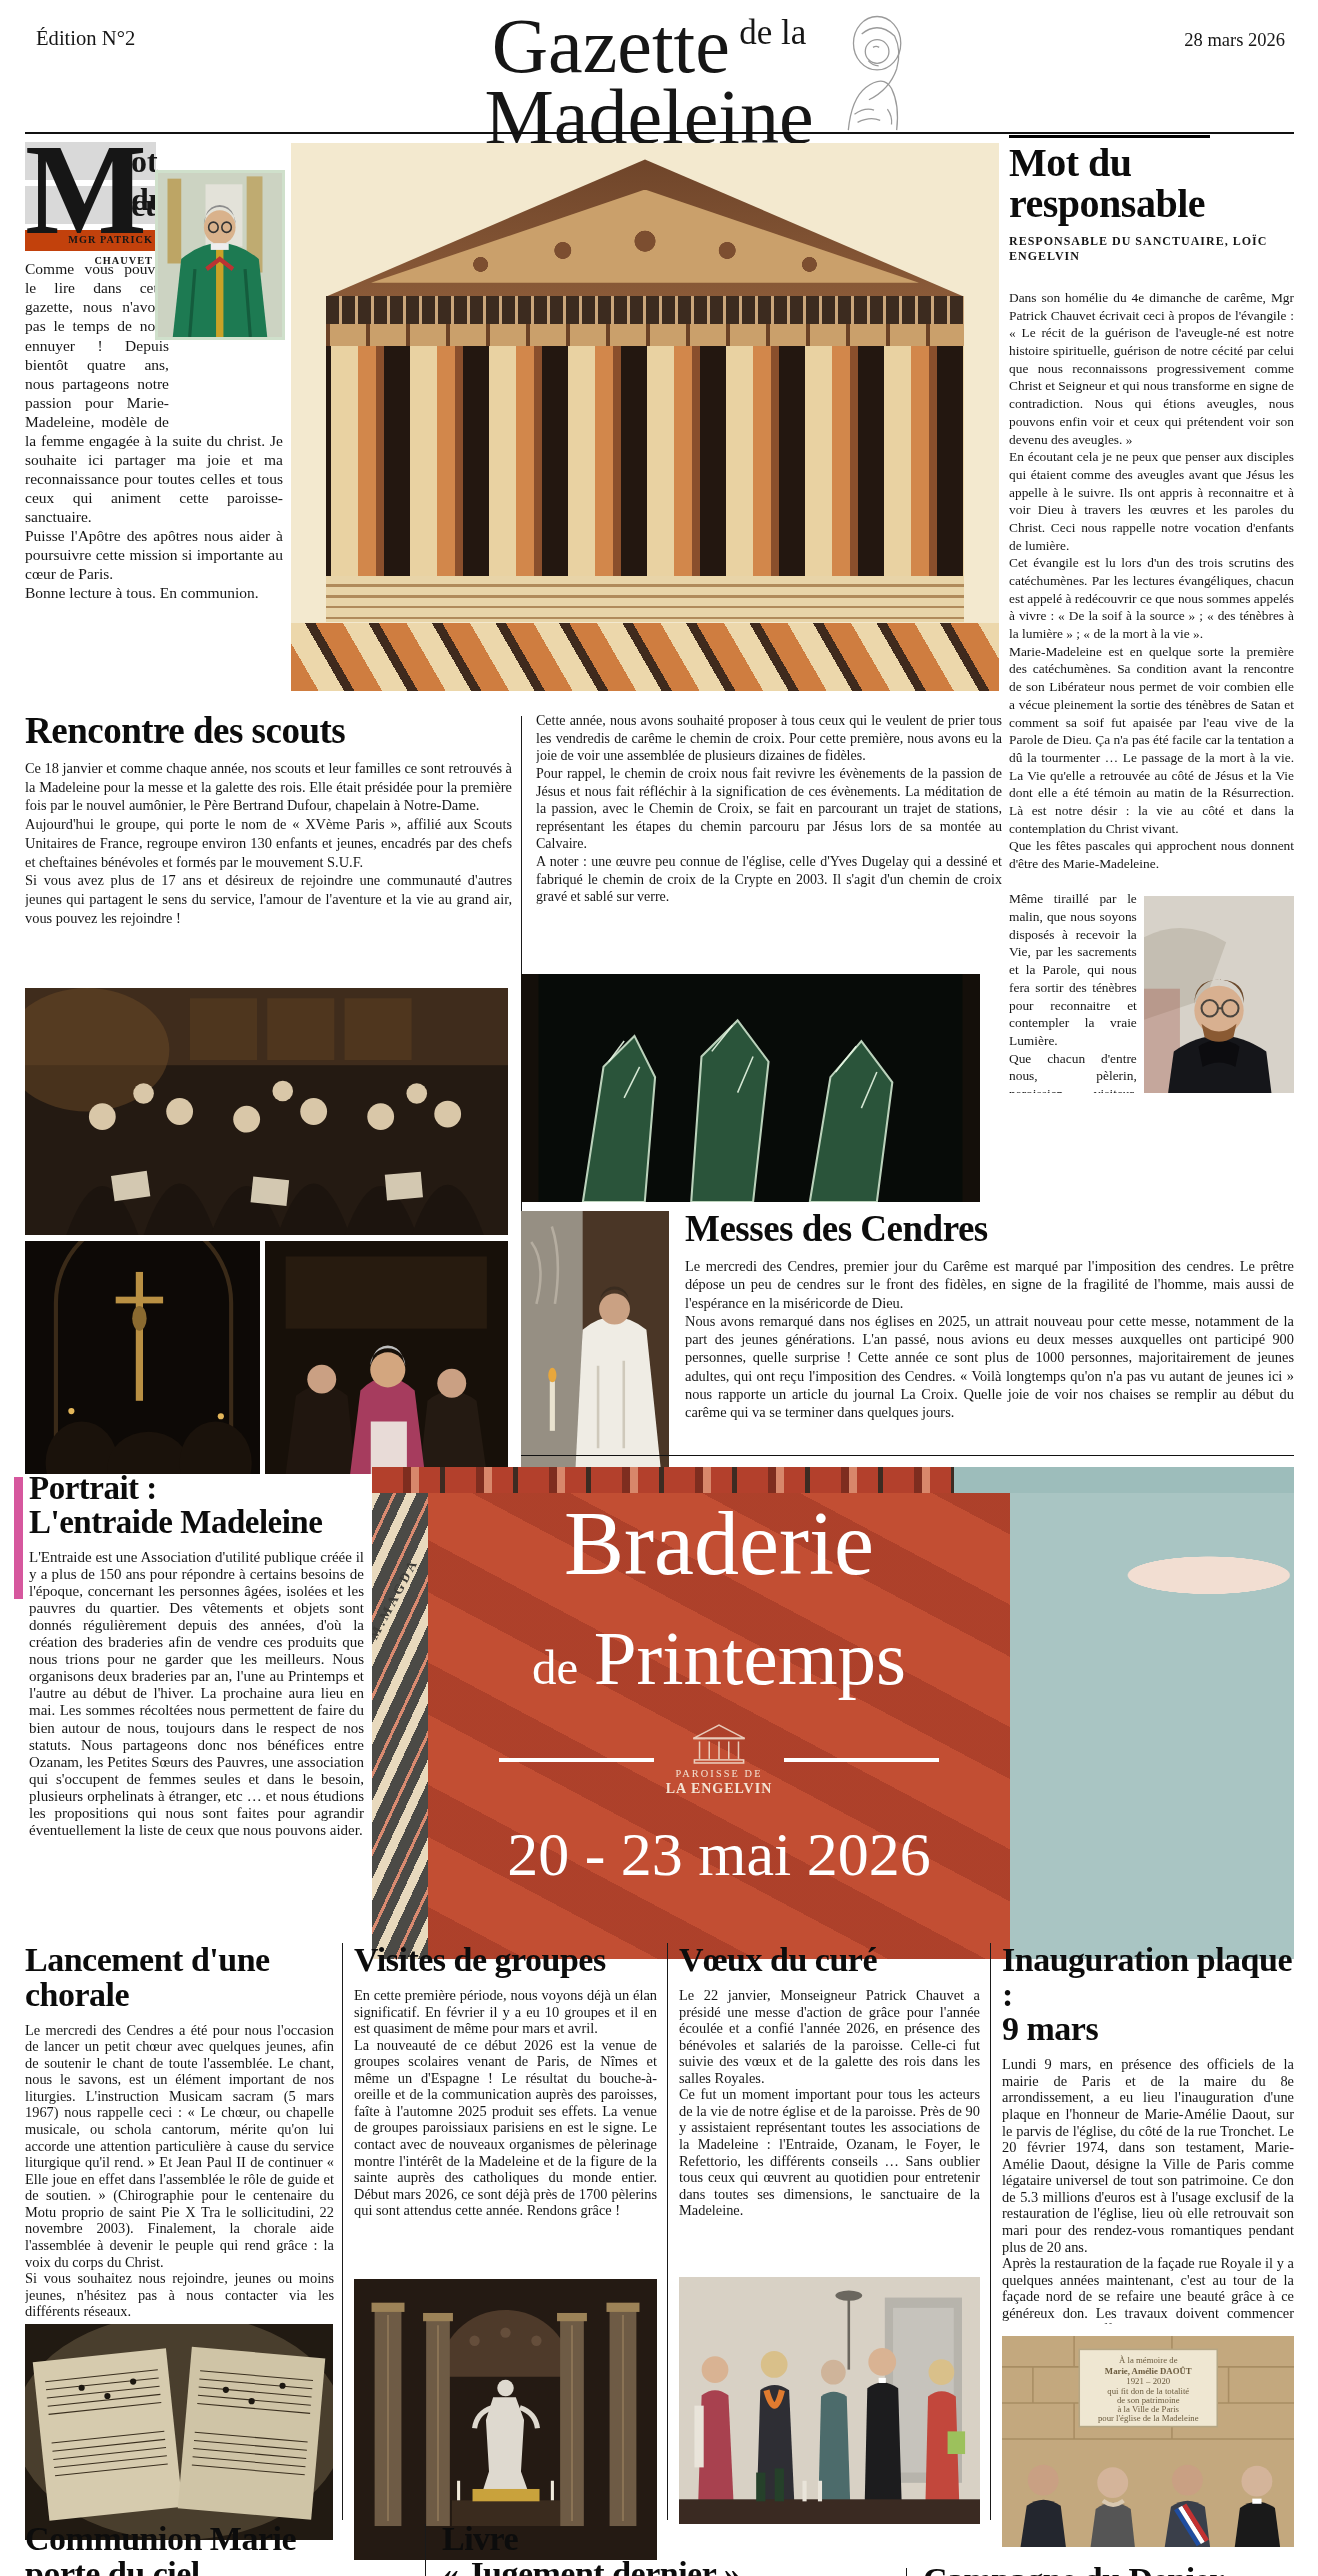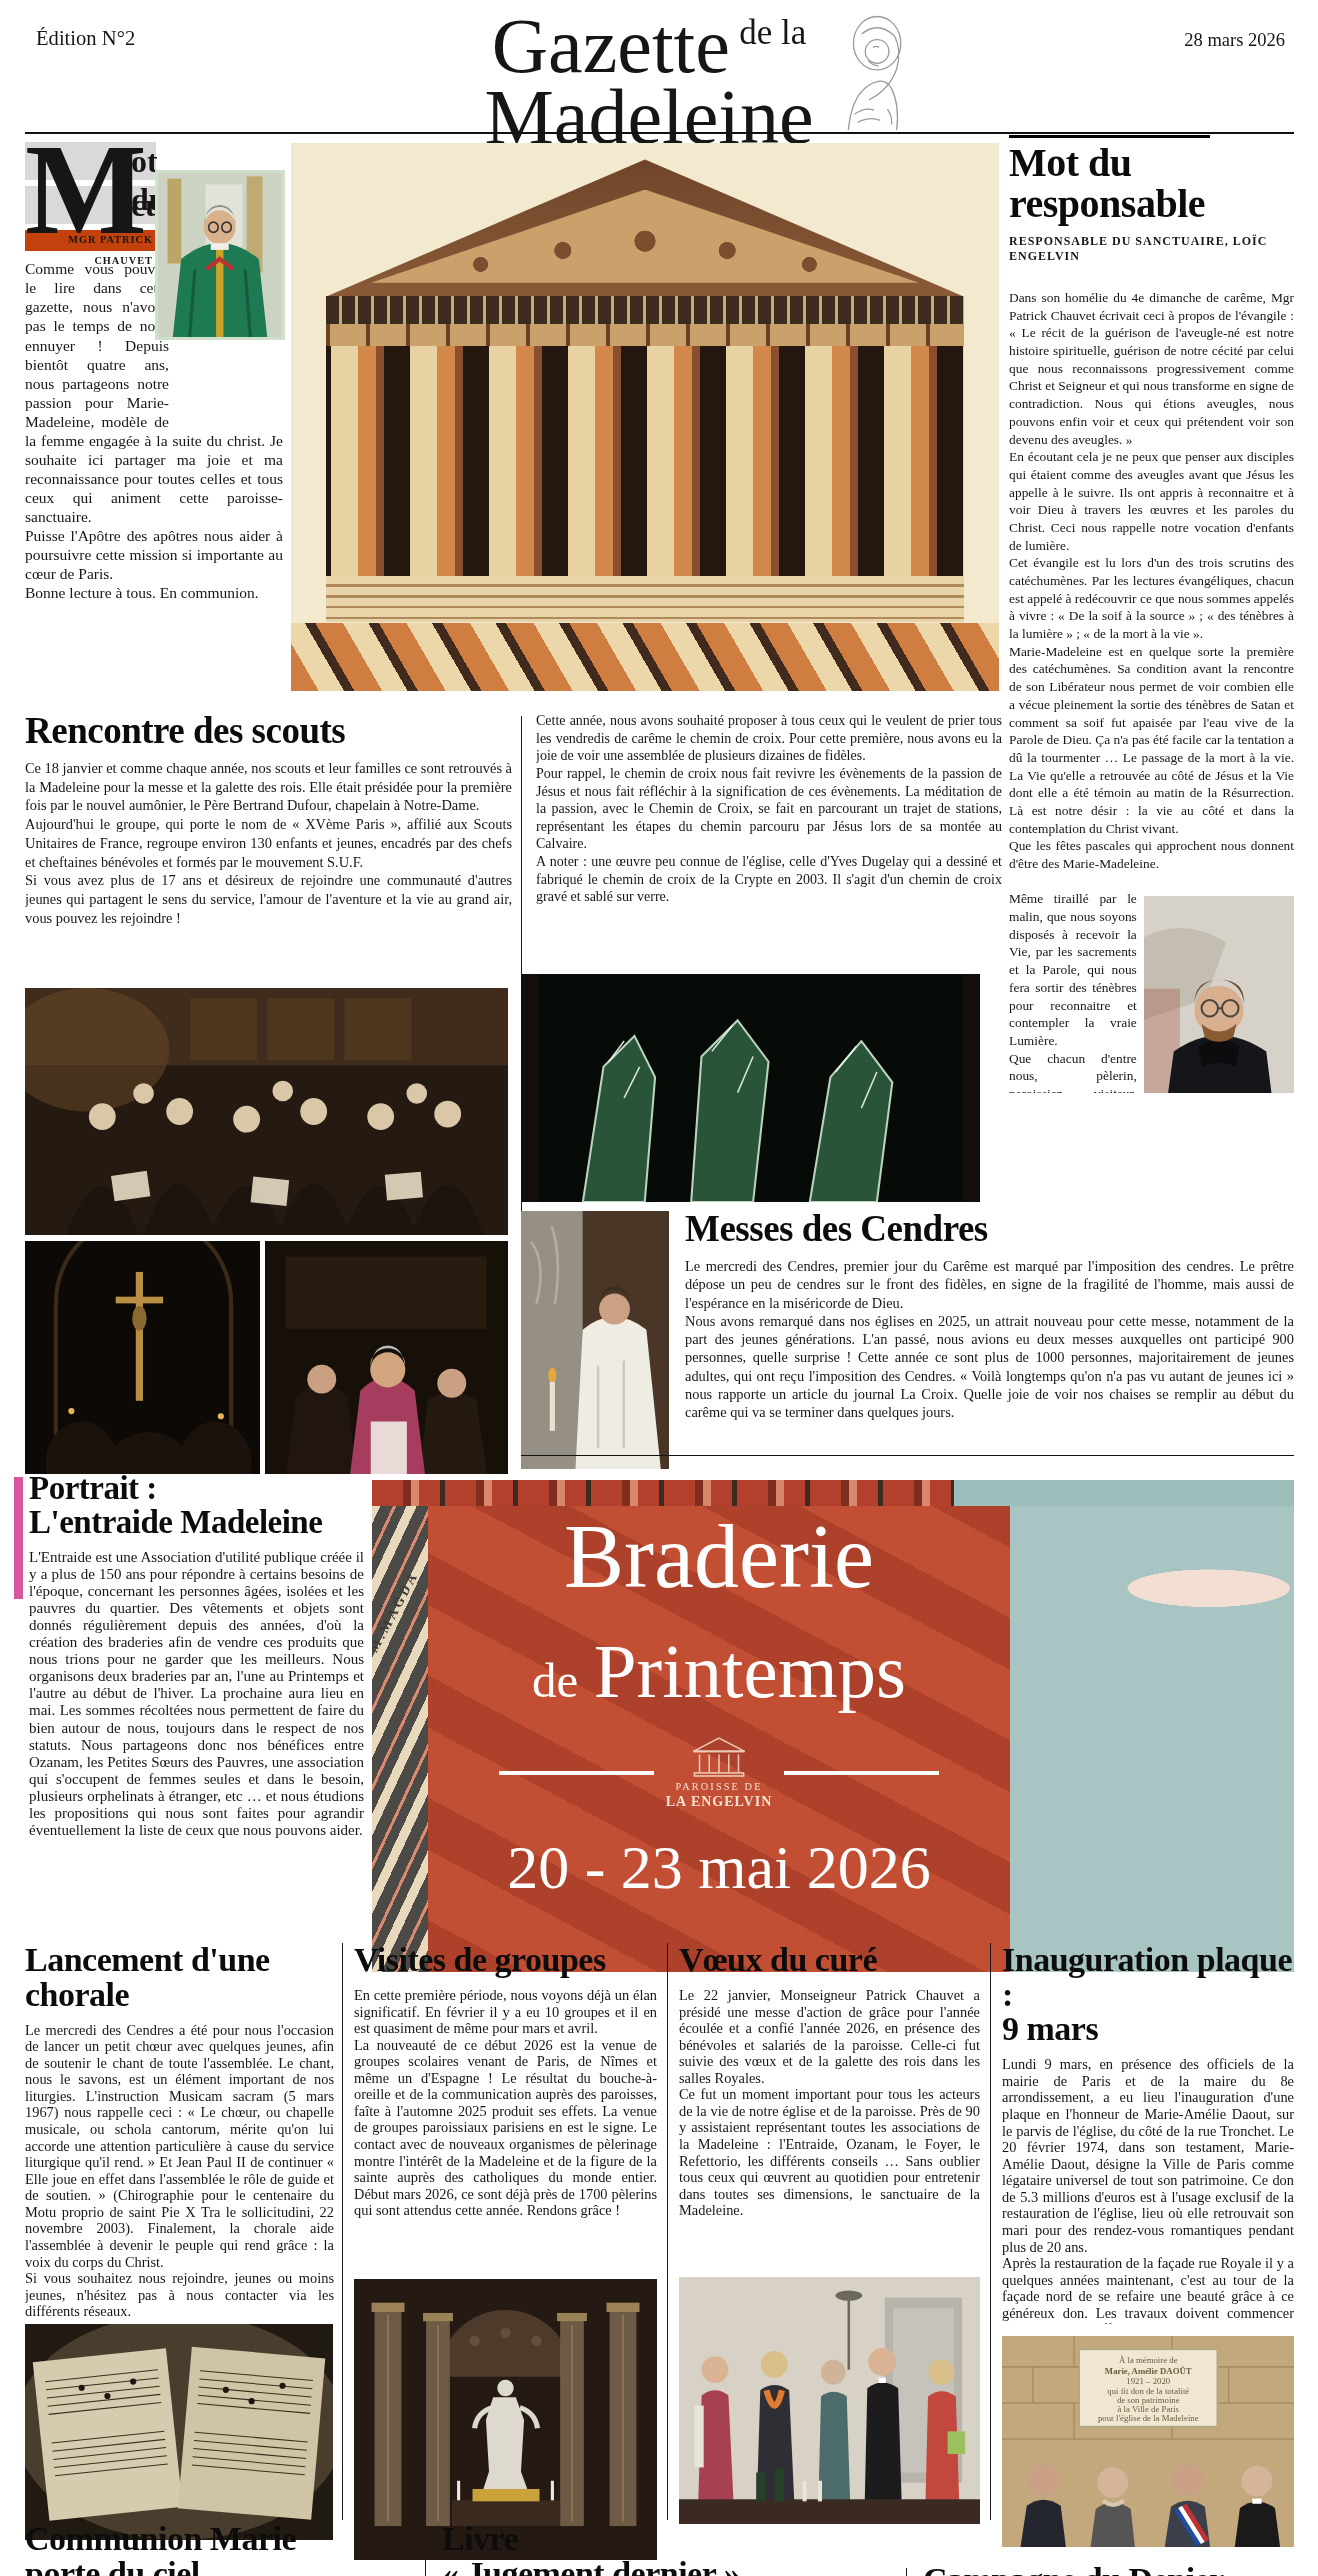--- a/index.html
+++ b/index.html
@@ -79,21 +79,21 @@
   #messes{left:685px;top:1210px;width:609px;height:244px;overflow:hidden;}
   #messes .body{font-size:14.4px;line-height:1.27;}
   #ph-cendres{left:521px;top:1211px;width:148px;height:258px;}
 
   
   #pink-bar{left:14.4px;top:1477px;width:8.2px;height:122px;background:#d6579e;}
   #portrait{left:29px;top:1472px;width:335px;height:433px;overflow:hidden;}
   #portrait h2.head{font-size:33px;}
   #portrait .body{font-size:15px;line-height:1.14;}
   #braderie{left:372px;top:1466px;width:922px;height:464px;}
-  #braderie>div{position:absolute;top:14px;height:492px;}
+  #braderie>div{position:absolute;top:1px;height:492px;}
   .brad-facade{left:0;width:56px;background:#4b4a46;overflow:hidden;
      background-image:repeating-linear-gradient(115deg,transparent 0 9.3px,#e8d9bd 9.3px 18.5px,transparent 18.5px 30px,#d98a70 30px 33px);}
   .brad-facade span{position:absolute;left:-23px;top:124px;transform:rotate(-62deg);
      font-size:13.4px;font-weight:700;letter-spacing:3.1px;color:#3c3b37;}
   .brad-red{left:56px;width:582px;background:#c24e33;color:#fff;text-align:center;
      background-image:repeating-linear-gradient(28deg,rgba(120,30,20,.28) 0 46px,rgba(0,0,0,0) 46px 108px);}
   .brad-blue{left:638px;width:284px;background:#a9c5c3;
      background-image:radial-gradient(ellipse 134px 31px at 70% 22%,#f2ded2 0 60%,transparent 61%);}
   .brad-strip{top:438px;left:0;width:922px;height:26px;}
   .brad-strip .s1{position:absolute;left:0;top:0;width:582px;height:26px;

